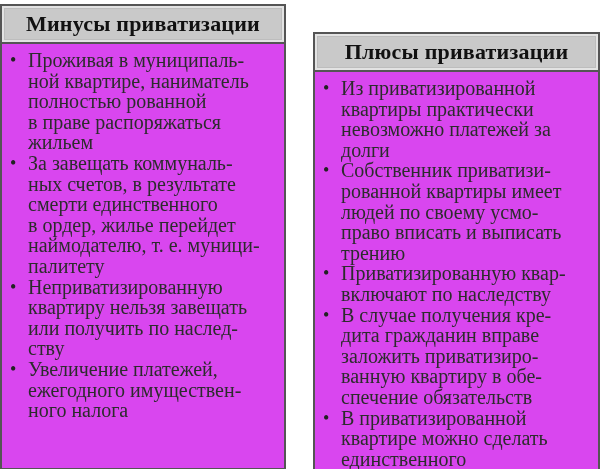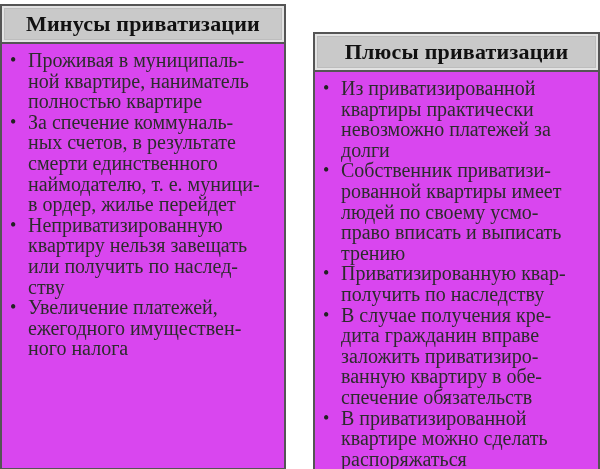--- a/index.html
+++ b/index.html
@@ -22,28 +22,31 @@
 <body>
 
 <div class="box left">
   <div class="hdr">
     <span>Минусы приватизации</span>
   </div>
   <ul id="minuses-list">
       <li>
         <span class="line">Проживая в муниципаль-</span>
         <span class="line">ной квартире, наниматель</span>
-        <span class="line">полностью квартире</span>
+        <span class="line">полностью рованной</span>
+        <span class="line">в праве распоряжаться</span>
+        <span class="line">жильем</span>
       </li>
       <li>
-        <span class="line">За спечение коммуналь-</span>
+        <span class="line">За завещать коммуналь-</span>
         <span class="line">ных счетов, в результате</span>
         <span class="line">смерти единственного</span>
+        <span class="line">в ордер, жилье перейдет</span>
         <span class="line">наймодателю, т. е. муници-</span>
-        <span class="line">в ордер, жилье перейдет</span>
+        <span class="line">палитету</span>
       </li>
       <li>
         <span class="line">Неприватизированную</span>
         <span class="line">квартиру нельзя завещать</span>
         <span class="line">или получить по наслед-</span>
         <span class="line">ству</span>
       </li>
       <li>
         <span class="line">Увеличение платежей,</span>
         <span class="line">ежегодного имуществен-</span>
@@ -65,28 +68,28 @@
       </li>
       <li>
         <span class="line">Собственник приватизи-</span>
         <span class="line">рованной квартиры имеет</span>
         <span class="line">людей по своему усмо-</span>
         <span class="line">право вписать и выписать</span>
         <span class="line">трению</span>
       </li>
       <li>
         <span class="line">Приватизированную квар-</span>
-        <span class="line">получить по наследству</span>
+        <span class="line">включают по наследству</span>
       </li>
       <li>
         <span class="line">В случае получения кре-</span>
         <span class="line">дита гражданин вправе</span>
         <span class="line">заложить приватизиро-</span>
         <span class="line">ванную квартиру в обе-</span>
         <span class="line">спечение обязательств</span>
       </li>
       <li>
         <span class="line">В приватизированной</span>
         <span class="line">квартире можно сделать</span>
-        <span class="line">распоряжаться</span>
+        <span class="line">единственного</span>
       </li>
     </ul>
 </div>
 
 </body></html>

